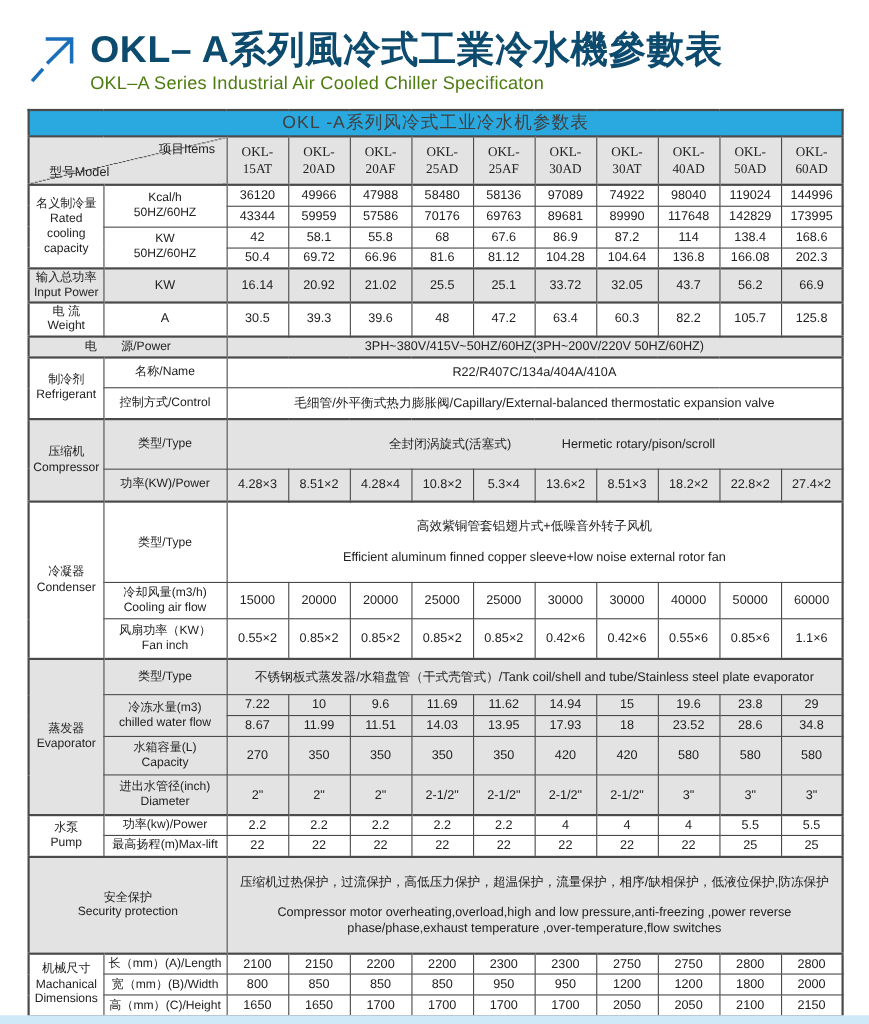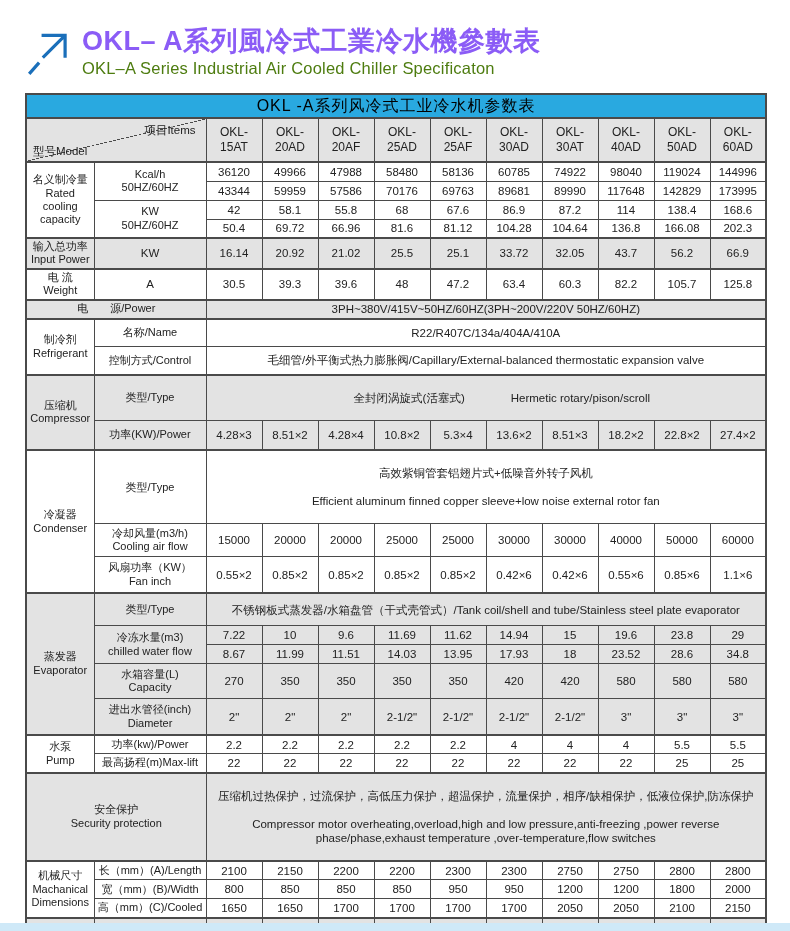--- a/index.html
+++ b/index.html
@@ -13,50 +13,50 @@
   html,body{margin:0;padding:0;}
   body{
     width:790px;height:931px;overflow:hidden;position:relative;
     background:#fff;color:#2e2e2e;
     font-family:"Liberation Sans","DejaVu Sans",sans-serif;
   }
   
   .hdr{display:flex;align-items:flex-start;padding:26px 0 0 24px;}
   .logo{width:50px;height:52px;flex:0 0 auto;margin-top:2px;}
   .titles{margin-left:8px;}
-  .title-cn{font-size:27px;font-weight:bold;color:#8b5cf6;line-height:1.15;letter-spacing:.5px;}
+  .title-cn{font-size:34px;font-weight:bold;color:#0c4a6e;line-height:1.15;letter-spacing:.5px;}
   .title-en{font-size:16.5px;font-weight:500;color:#4d7c0f;margin-top:2px;letter-spacing:.2px;}
   
   table.spec{
     margin:13px 0 0 25px;width:740px;table-layout:fixed;
     border-collapse:collapse;border:2px solid var(--border);
     font-size:11.5px;color:#222;
   }
   .spec td,.spec th{
     border:1px solid var(--border);
     text-align:center;vertical-align:middle;
     white-space:pre-line;line-height:1.22;padding:1px 1px;
     font-weight:normal;
   }
   .cap{
-    background:var(--accent);color:#000000;font-size:16px;letter-spacing:1px;
+    background:var(--accent);color:#404040;font-size:16px;letter-spacing:1px;
     height:24px;line-height:24px;padding:0;
   }
   .g{background:var(--row-gray);}
   .tt td,.tt th{border-top-width:2px;}
   .lbl{font-size:11px;}
-  .mod{font-size:12px;}
+  .mod{font-size:12px;font-family:Liberation Serif, serif;}
   .r18{height:28px}.r19{height:19px}.r30{height:30px}
   .r33{height:33px}.r34{height:34px}.r35{height:35px}.r36{height:36px}
   .r38{height:38px}.r52{height:52px}
   td.diag{
     position:relative;padding:0;
     background-image:linear-gradient(to bottom right,transparent 49.6%,var(--border) 49.6%,var(--border) 50.4%,transparent 50.4%);
   }
-  .diag .m{position:absolute;left:6px;bottom:3px;font-size:11.5px;}
+  .diag .m{position:absolute;left:18px;bottom:3px;font-size:11.5px;}
   .diag .i{position:absolute;right:10px;top:4px;font-size:11.5px;text-align:right;}
   .typeflex{display:flex;justify-content:center;gap:46px;margin-left:32px;}
   .strip{position:absolute;left:0;bottom:0;width:790px;height:8px;background:var(--strip);}
 </style>
 </head>
 <body>
 
 <div class="hdr">
   <svg class="logo" viewBox="0 0 40 42">
     <path d="M4 37 L12 28 M15 24 L33 6 M14 6 L33 6 L33 24" fill="none" stroke="#1a6fba" stroke-width="2.6" stroke-linecap="butt"></path>
@@ -109,21 +109,21 @@
 Rated
 cooling
 capacity</td>
     <td rowspan="2" class="lbl">Kcal/h
 50HZ/60HZ</td>
   <td>36120</td>
         <td>49966</td>
         <td>47988</td>
         <td>58480</td>
         <td>58136</td>
-        <td>60785</td>
+        <td>97089</td>
         <td>74922</td>
         <td>98040</td>
         <td>119024</td>
         <td>144996</td>
       </tr>
   <tr class="r19">
         <td>43344</td>
         <td>59959</td>
         <td>57586</td>
         <td>70176</td>
@@ -392,21 +392,21 @@
         <td>850</td>
         <td>850</td>
         <td>950</td>
         <td>950</td>
         <td>1200</td>
         <td>1200</td>
         <td>1800</td>
         <td>2000</td>
       </tr>
   <tr class="r19">
-    <td class="lbl">高（mm）(C)/Cooled</td>
+    <td class="lbl">高（mm）(C)/Height</td>
   <td>1650</td>
         <td>1650</td>
         <td>1700</td>
         <td>1700</td>
         <td>1700</td>
         <td>1700</td>
         <td>2050</td>
         <td>2050</td>
         <td>2100</td>
         <td>2150</td>

